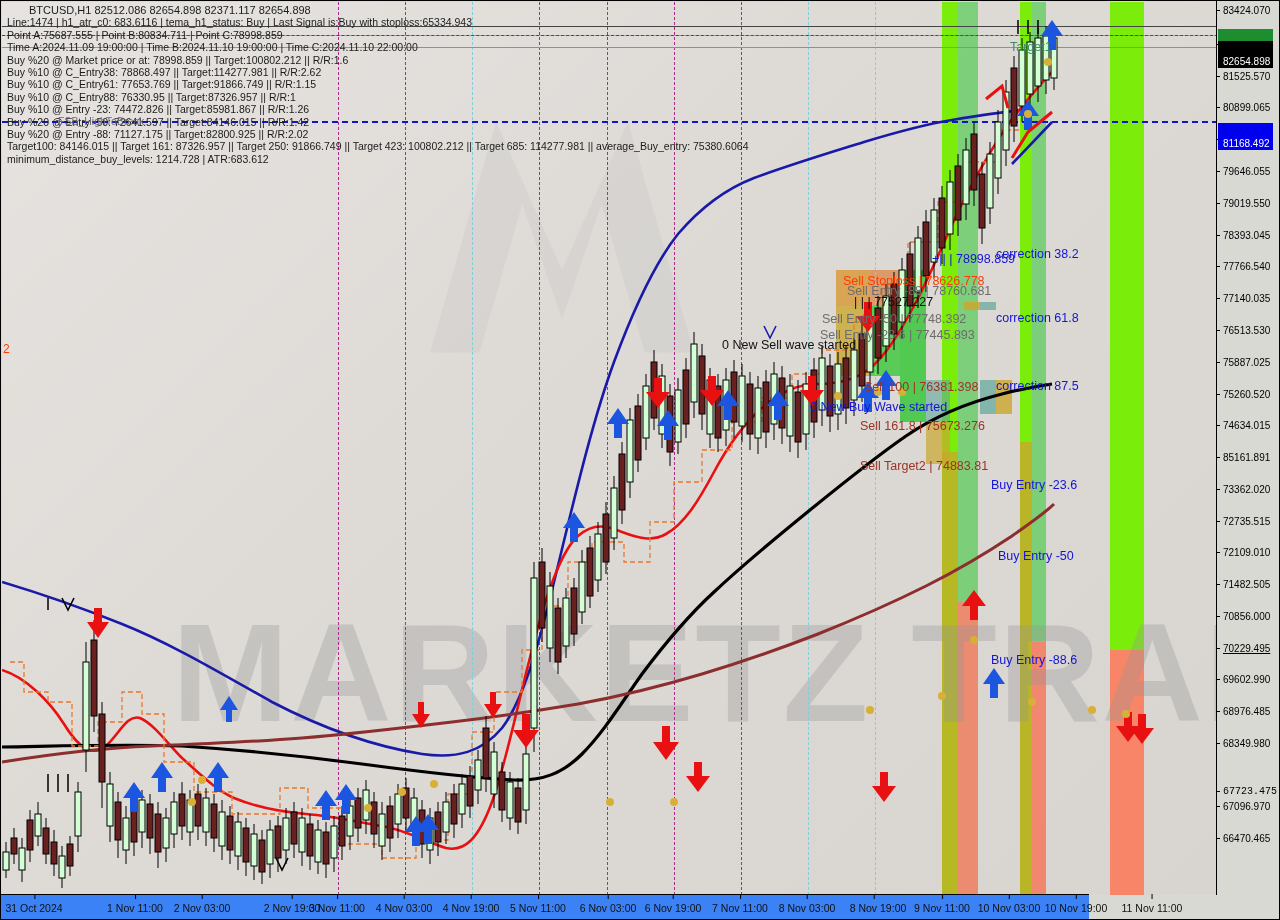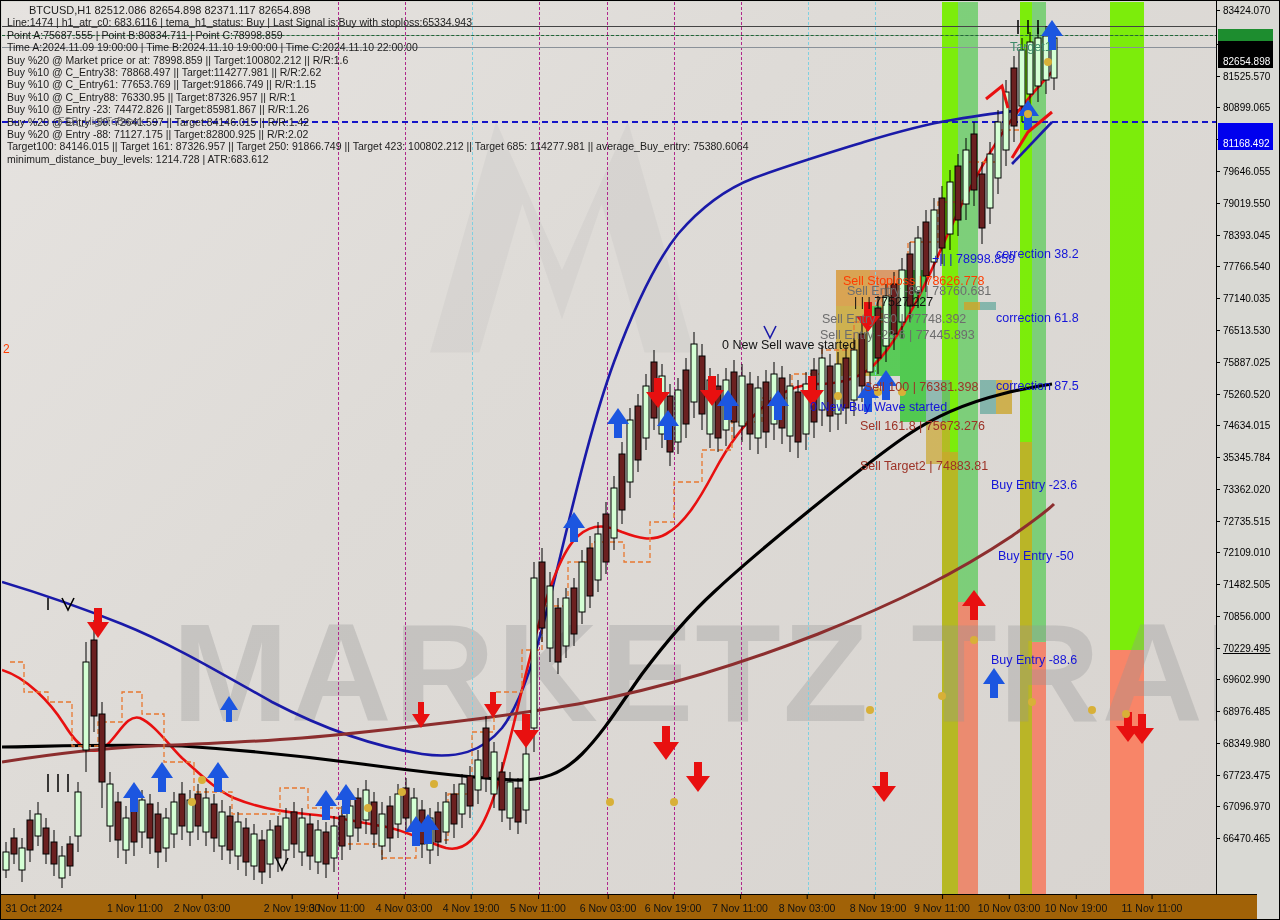--- a/index.html
+++ b/index.html
@@ -123,22 +123,22 @@
     font-family: "Liberation Sans", sans-serif;
   }
   .plabel.green { background: #1d8d2f; color: #ffffff; }
   .plabel.black { background: #000000; color: #ffffff; }
   .plabel.blue  { background: #0000ee; color: #ffffff; }
 
   
   #timescale {
     position: absolute;
     left: 0; bottom: 0;
-    width: 1256px; height: 25px;
-    background: #a16207;
+    width: 1088px; height: 25px;
+    background: #3b82f6;
     border-top: 1px solid #000;
     z-index: 30;
   }
   .ttick {
     position: absolute;
     top: 7px;
     font-size: 10.5px;
     color: #111;
     white-space: nowrap;
     transform: translateX(-50%);
@@ -646,31 +646,31 @@
       <div class="ptick" style="top: 134px;">80272.560</div>
       <div class="ptick" style="top: 166px;">79646.055</div>
       <div class="ptick" style="top: 198px;">79019.550</div>
       <div class="ptick" style="top: 230px;">78393.045</div>
       <div class="ptick" style="top: 261px;">77766.540</div>
       <div class="ptick" style="top: 293px;">77140.035</div>
       <div class="ptick" style="top: 325px;">76513.530</div>
       <div class="ptick" style="top: 357px;">75887.025</div>
       <div class="ptick" style="top: 389px;">75260.520</div>
       <div class="ptick" style="top: 420px;">74634.015</div>
-      <div class="ptick" style="top: 452px;">35345.784</div>
+      <div class="ptick" style="top: 452px;">85161.891</div>
       <div class="ptick" style="top: 484px;">73362.020</div>
       <div class="ptick" style="top: 516px;">72735.515</div>
       <div class="ptick" style="top: 547px;">72109.010</div>
       <div class="ptick" style="top: 579px;">71482.505</div>
       <div class="ptick" style="top: 611px;">70856.000</div>
       <div class="ptick" style="top: 643px; text-decoration: underline;">70229.495</div>
       <div class="ptick" style="top: 674px;">69602.990</div>
       <div class="ptick" style="top: 706px;">68976.485</div>
       <div class="ptick" style="top: 738px;">68349.980</div>
-      <div class="ptick" style="top: 770px;">67723.475</div>
+      <div class="ptick" style="top: 786px; font-family: Liberation Mono, monospace;">67723.475</div>
       <div class="ptick" style="top: 801px;">67096.970</div>
       <div class="ptick" style="top: 833px;">66470.465</div>
       <div class="plabel green" style="top: 28px;">82800.925</div>
       <div class="plabel black" style="top: 40px;">82654.898</div>
       <div class="plabel blue" style="top: 122px;">81168.492</div>
     </div>
 
   <div id="timescale">
       <div class="ttick" style="left: 33px;">31 Oct 2024</div>
       <div class="ttick" style="left: 134px;">1 Nov 11:00</div>

